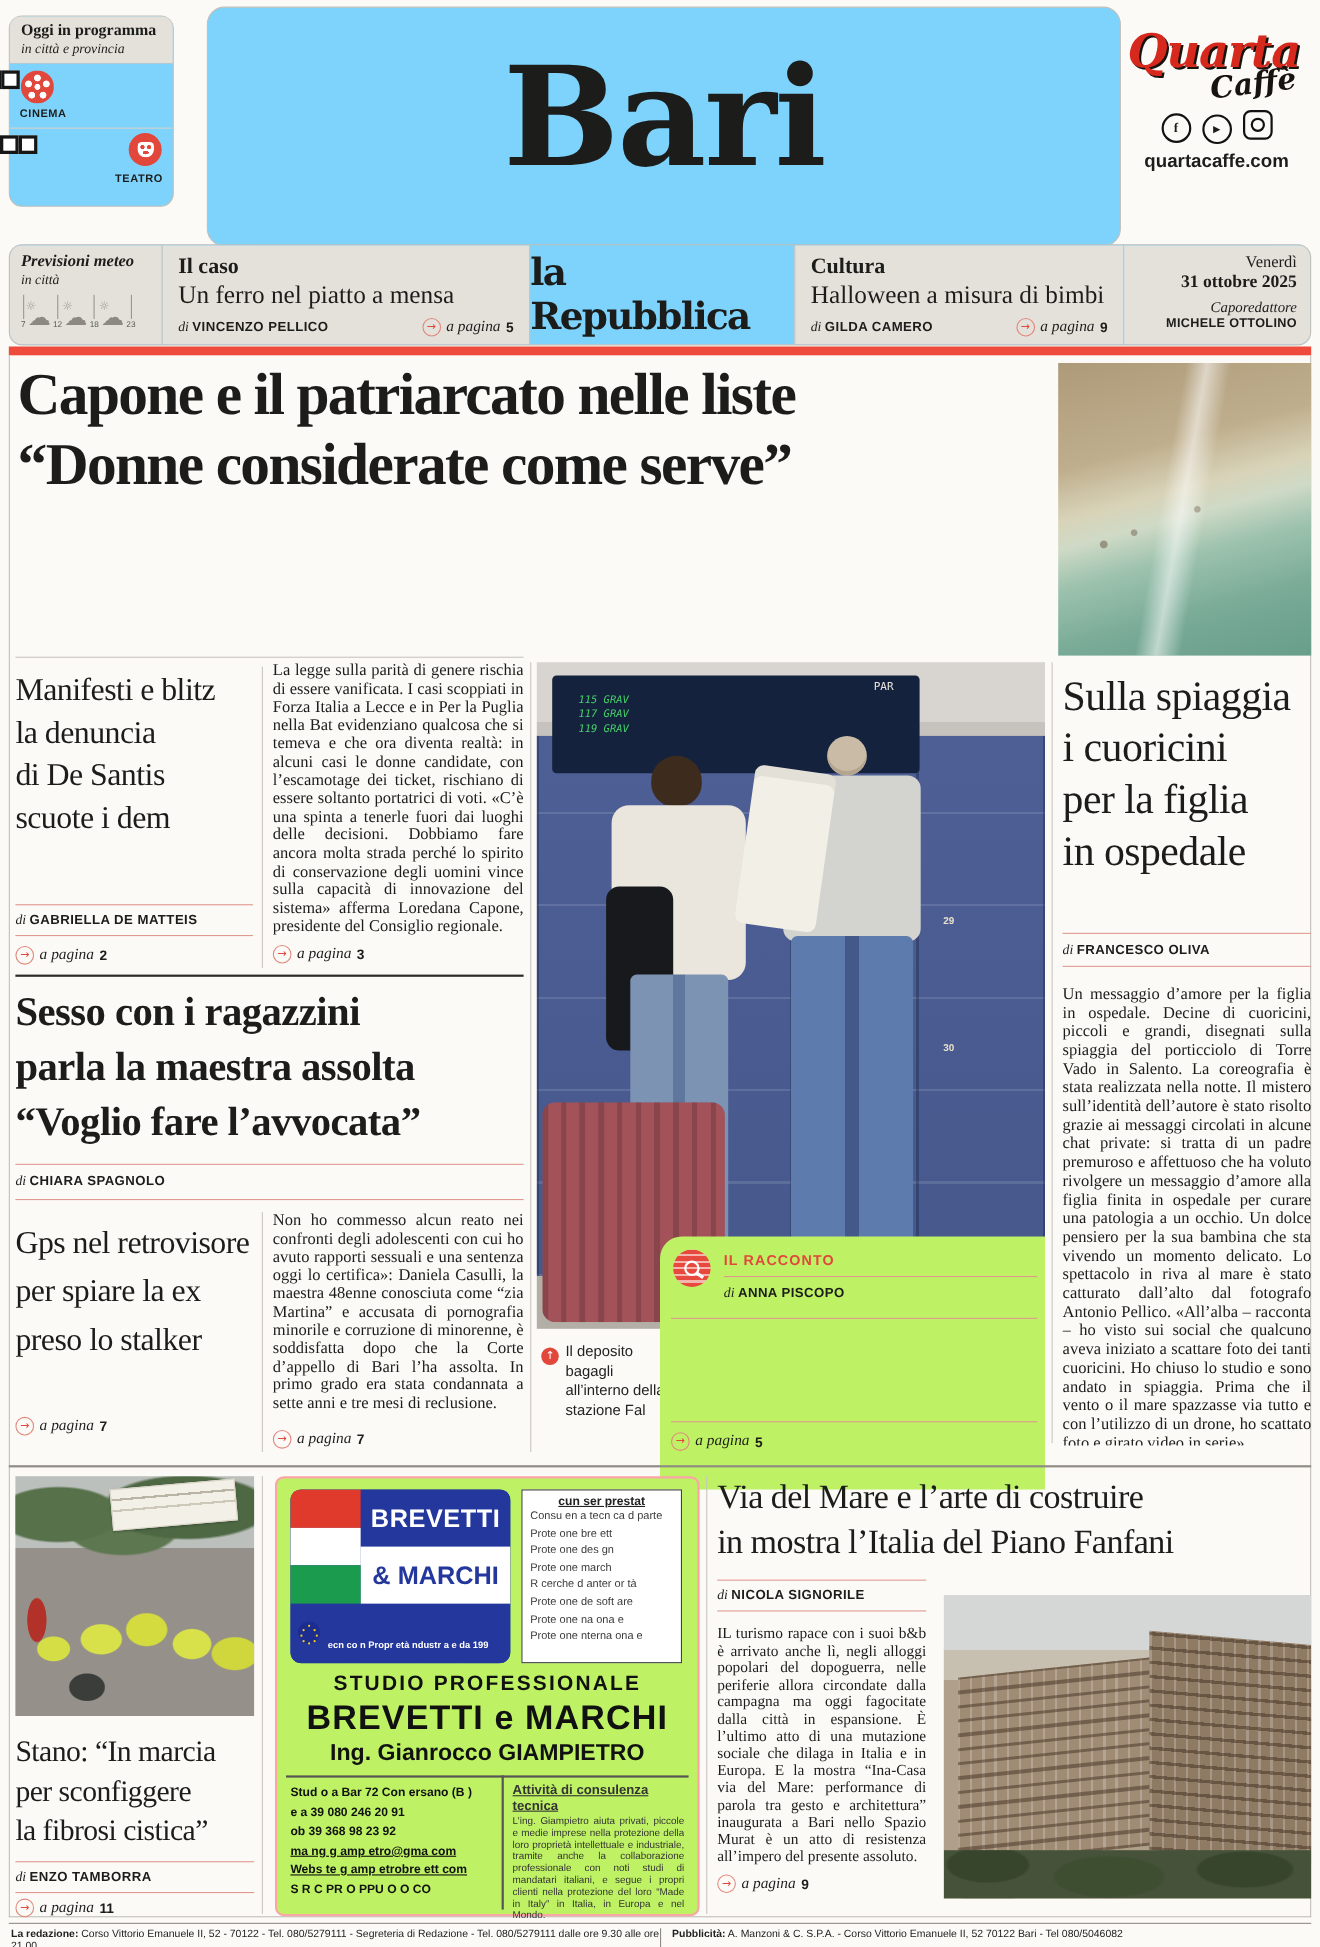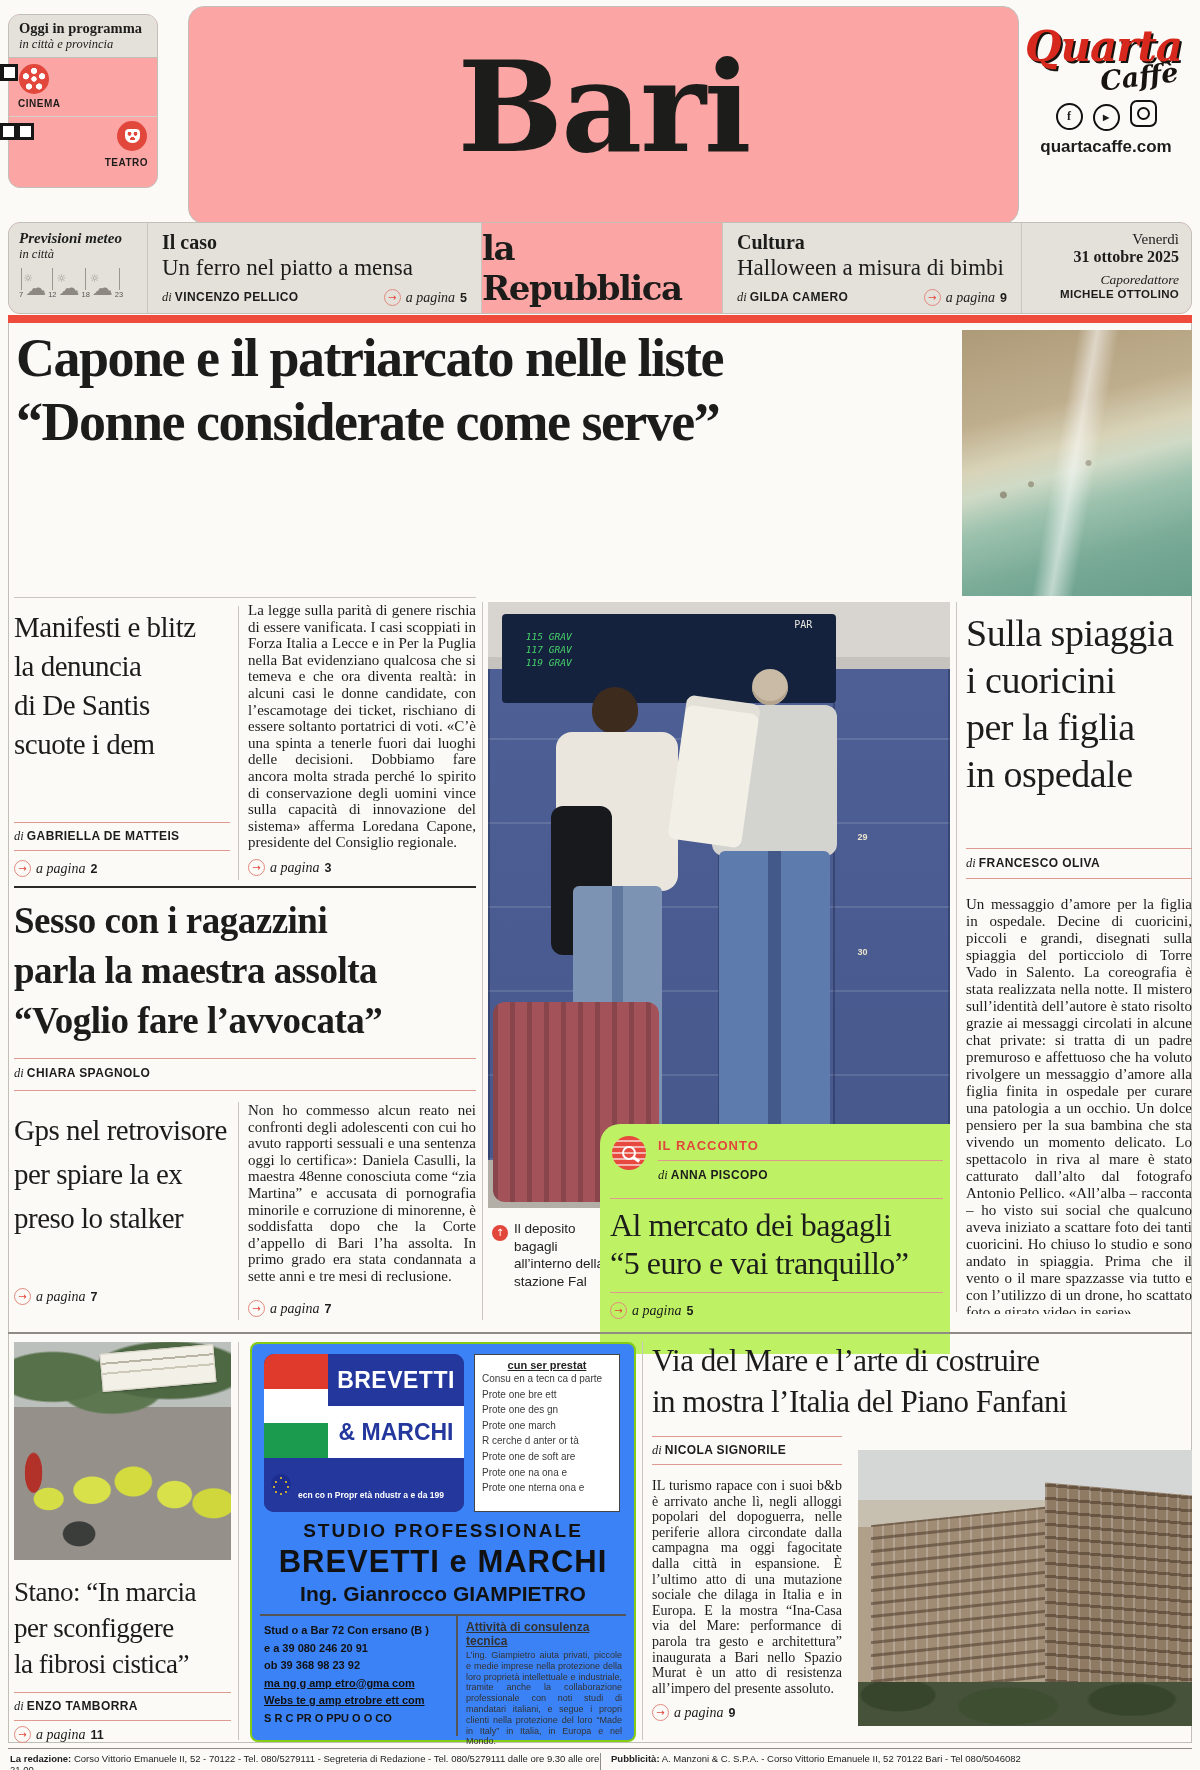--- a/index.html
+++ b/index.html
@@ -6,21 +6,21 @@
   .page{position:relative;width:1200px;height:1770px;margin:0 auto;background:#fbfaf7;
         font-family:"Liberation Serif",serif;color:#1c1c1a;overflow:hidden;}
   .abs{position:absolute;}
   .pre{white-space:pre-line;}
   
   .hr{background:#c9c6c0;height:1px;}
   .hr-dark{background:#2b2b28;height:2px;}
   .rr{background:#e0998f;height:1px;}
   .vr{background:#c9c6c0;width:1px;}
   .frame{border:1px solid #c2bfb9;border-top:none;}
-  .rbox{border:1px solid #c2bfb9;border-radius:12px;background:#fca5a5;}
+  .rbox{border:1px solid #c2bfb9;border-radius:12px;background:#7dd3fc;}
   
   .promo-head{background:#e4e1db;border-bottom:1px solid #c2bfb9;padding:5px 10px;border-radius:10px 10px 0 0;}
   .promo-title{font-weight:bold;font-size:14.5px;}
   .promo-sub{font-style:italic;font-size:12.5px;}
   .promo-row{height:58px;position:relative;}
   .promo-label{font-family:"Liberation Sans",sans-serif;font-weight:bold;font-size:10px;letter-spacing:.5px;}
   .qr{width:44px;height:44px;background:repeating-conic-gradient(#161616 0% 25%,#fff 0% 50%) 0 0/7px 7px;position:relative;}
   .qr::before,.qr::after{content:"";position:absolute;width:11px;height:11px;border:3px solid #161616;background:#fff;}
   .qr::before{left:0;top:0;} .qr::after{right:0;top:0;}
   .reel{width:30px;height:30px;border-radius:50%;display:inline-block;background:
@@ -106,21 +106,21 @@
           background-image:linear-gradient(transparent 8px,#b9b4a4 8px 10px,transparent 10px 18px,#cdc8b8 18px 20px,transparent 20px);}
   .ph-build{background:linear-gradient(#d5d7d7 0 18%,#c7c0b1 18% 28%,#b0a089 28% 100%);overflow:hidden;}
   .blk{position:absolute;background-image:
      repeating-linear-gradient(0deg,rgba(55,40,25,.45) 0 3px,transparent 3px 13px),
      repeating-linear-gradient(90deg,rgba(255,255,255,.22) 0 2px,transparent 2px 11px);}
   .trees{position:absolute;left:0;bottom:0;width:100%;height:16%;background:
      radial-gradient(ellipse 60px 26px at 12% 30%,#36452c 0 60%,transparent 65%),
      radial-gradient(ellipse 80px 30px at 45% 55%,#3e4e31 0 60%,transparent 65%),
      radial-gradient(ellipse 70px 26px at 82% 40%,#36452c 0 60%,transparent 65%),#46533a;}
   
-  .ad-box{border:2px solid #84cc16;border-radius:8px;background:#3b82f6;}
+  .ad-box{border:2px solid #fca5a5;border-radius:8px;background:#bef264;}
   .plate{border-radius:10px;overflow:hidden;position:relative;background:#23379d;}
   .pflag i{display:block;height:33.3%;} 
   .pb-txt{color:#fff;font-family:"Liberation Sans",sans-serif;font-weight:bold;}
   .eu{width:20px;height:20px;border-radius:50%;background:#1d2d8f;position:relative;display:inline-block;}
   .eu::before{content:"";position:absolute;left:9px;top:3px;width:2px;height:2px;border-radius:50%;background:#f4d01f;
       box-shadow:5px 4px #f4d01f,-5px 4px #f4d01f,7px 9px #f4d01f,-7px 9px #f4d01f,5px 14px #f4d01f,-5px 14px #f4d01f,0 16px #f4d01f;}
   .svc{border:1.5px solid #444;background:#fff;padding:4px 7px;font-family:"Liberation Sans",sans-serif;color:#3a3a3a;}
   .svc .sh2{font-weight:bold;font-size:11px;text-decoration:underline;text-align:center;color:#222;}
   .svc div.it{font-size:10px;line-height:15.6px;}
   .ad-c{font-family:"Liberation Sans",sans-serif;font-weight:bold;text-align:center;color:#111;}
@@ -335,22 +335,20 @@
   <div class="abs racc-box" style="left:600px;top:1124px;width:350px;height:230px;">
     <div class="abs" style="left:12px;top:12px;">
         <span class="racc-ic">
           <i></i>
         </span>
       </div>
     <div class="abs kick-red" style="left:58px;top:14px;">IL RACCONTO</div>
     <div class="abs rr" style="left:58px;top:36px;width:285px;"></div>
     <div class="abs by" style="left:58px;top:44px;"><em>di</em> <span>ANNA PISCOPO</span></div>
     <div class="abs rr" style="left:10px;top:74px;width:333px;"></div>
-    <div class="abs hl pre" style="left:10px;top:82px;width:340px;font-size:32px;line-height:38px;">Al mercato dei bagagli
-“5 euro e vai tranquillo”</div>
     <div class="abs rr" style="left:10px;top:168px;width:333px;"></div>
     <div class="abs pref" style="left:10px;top:178px;">
         <span class="arrc">
           <i>→</i>
         </span>
         <em>a pagina</em>
         <b>5</b>
       </div>
   </div>
 

